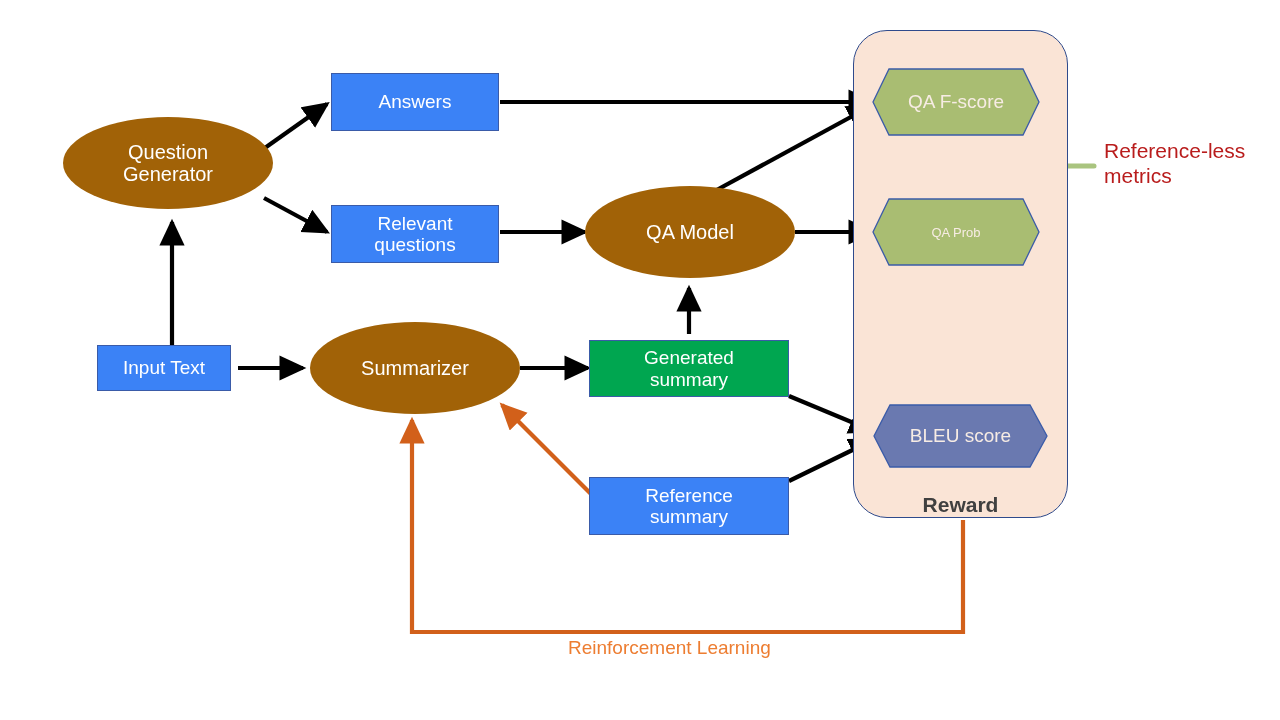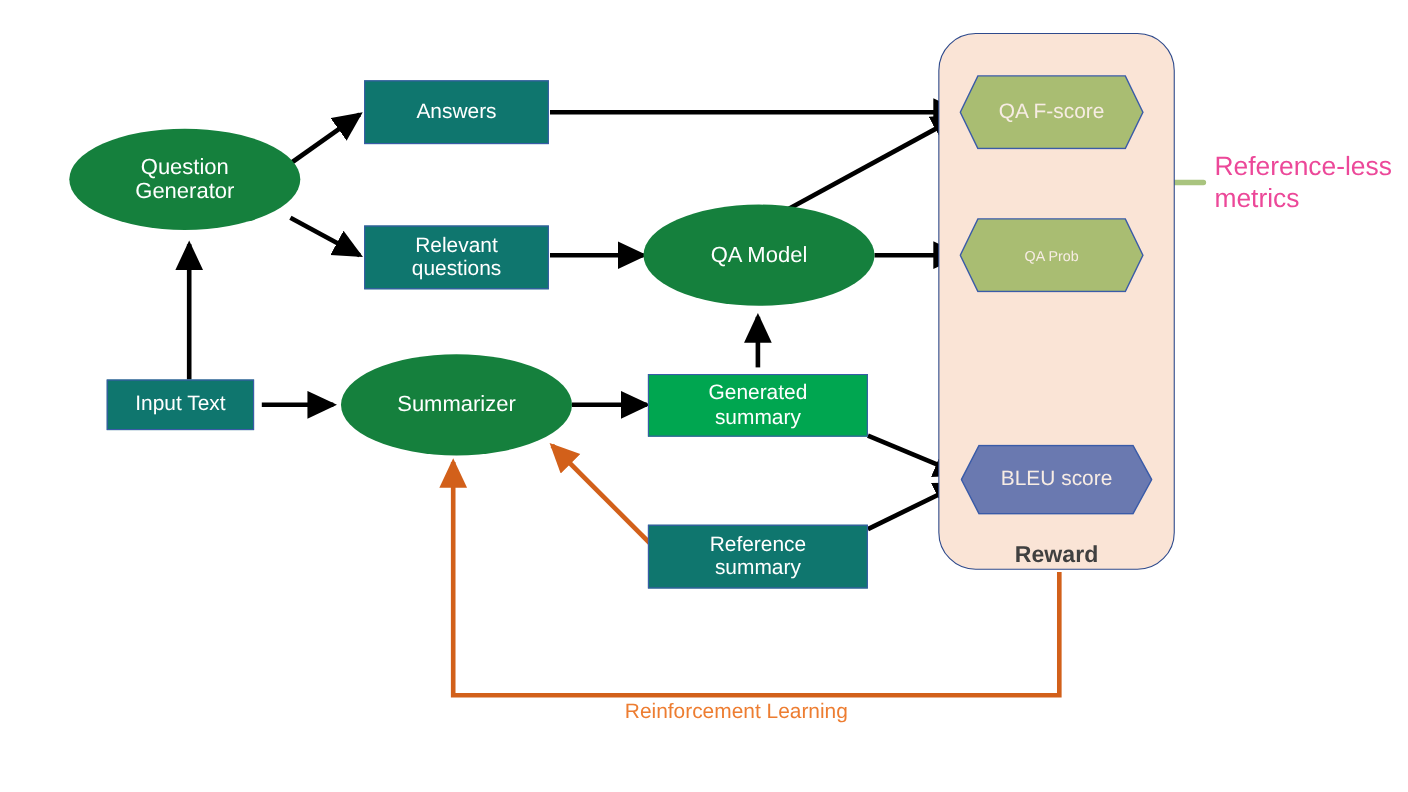--- a/index.html
+++ b/index.html
@@ -33,24 +33,24 @@
     justify-content: center;
     text-align: center;
     color: #ffffff;
     line-height: 1.12;
     box-sizing: border-box;
     white-space: pre-line;
   }
   .rect {
     border: 1px solid #3a5ba8;
   }
-  .gray  { background: #0f766e; }
+  .gray  { background: #3b82f6; }
   .green { background: #00a650; }
   .ellipse {
-    background: #15803d;
+    background: #a16207;
     border-radius: 50%;
   }
   .hex-wrap { position: absolute; text-align: right; }
   .hex-wrap svg { position: absolute; left: 0; top: 0; }
   .hex-label {
     position: absolute;
     left: 0; top: 0;
     width: 100%; height: 100%;
     display: flex;
     align-items: center;
@@ -69,22 +69,22 @@
     position: absolute;
     white-space: pre-line;
     line-height: 1.2;
   }
   .reward-label {
     color: #404040;
     font-weight: bold;
     font-size: 21px;
   }
   .metrics-label {
-    color: #ec4899;
-    font-size: 24px;
+    color: #b91c1c;
+    font-size: 21px;
   }
   .orange-label {
     color: #ed7d31;
     font-size: 19px;
   }
 </style>
 </head>
 <body>
 
 <div id="stage">

